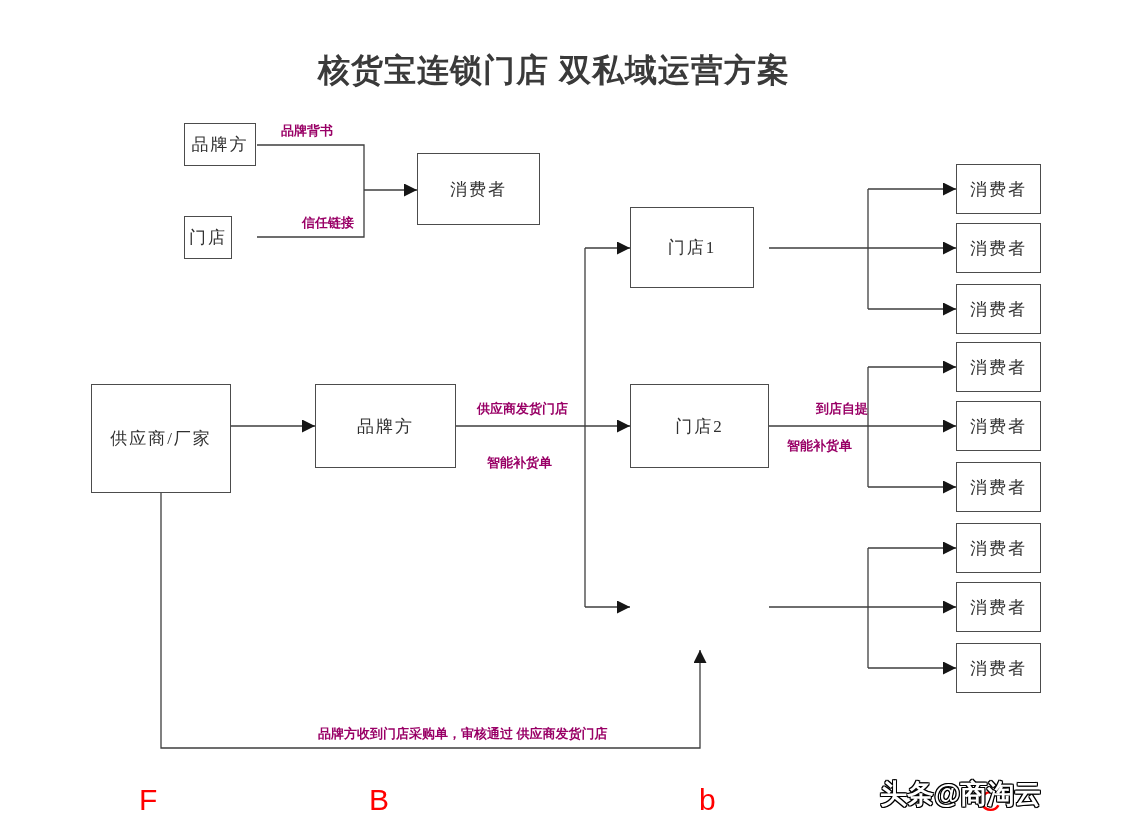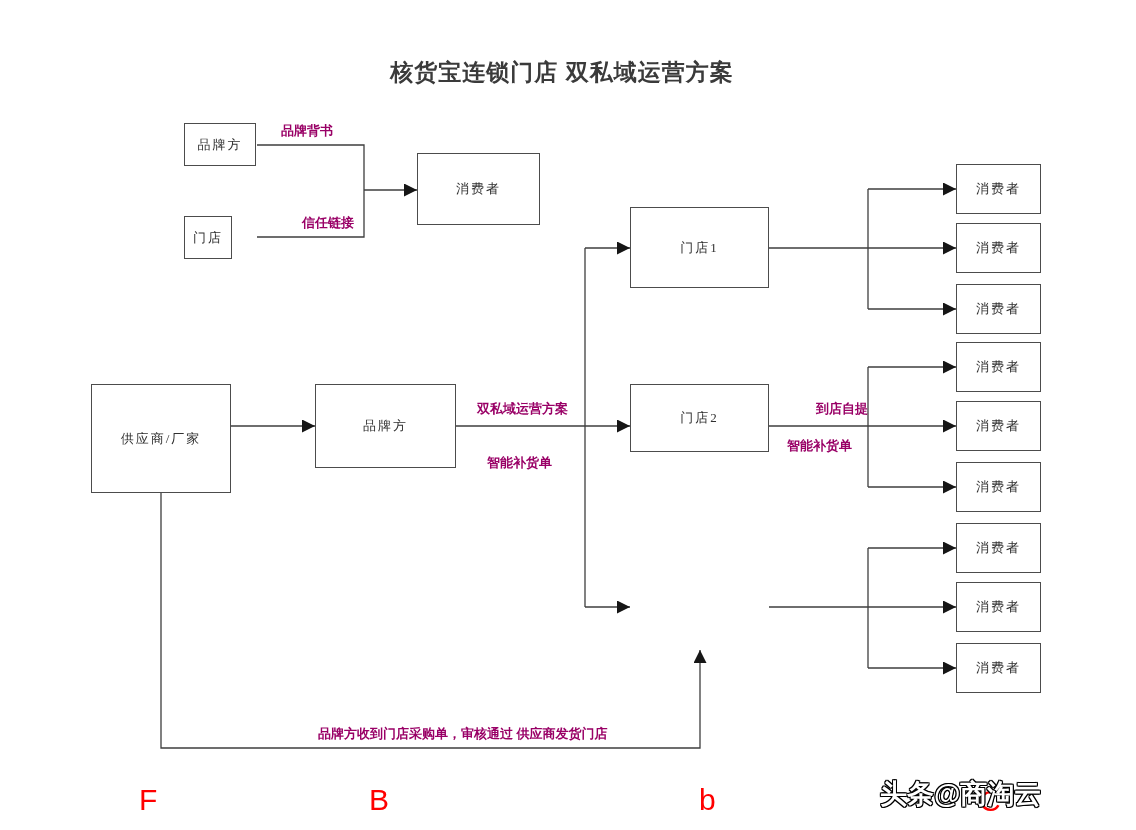--- a/index.html
+++ b/index.html
@@ -9,38 +9,38 @@
     height: 830px;
     background: #ffffff;
     font-family: "Liberation Sans", sans-serif;
     overflow: hidden;
   }
   .title {
     position: absolute;
     left: 0; top: 45px;
     width: 1100px;
     text-align: center;
-    font-size: 23px;
+    font-size: 32px;
     font-weight: bold;
     color: var(--title, #3a3a3a);
     letter-spacing: 1px;
-    margin: 12px;
+    margin: 4px;
   }
   svg.wires { position: absolute; left: 0; top: 0; }
   .edge { stroke: var(--line, #3e3e3e); stroke-width: 1.3; fill: none; }
   .node {
     position: absolute;
     box-sizing: border-box;
     background: #ffffff;
     border: 1px solid var(--border, #4c4c4c);
     display: flex;
     align-items: center;
     justify-content: center;
     font-family: "Liberation Serif", "DejaVu Serif", serif;
-    font-size: 13px;
+    font-size: 17px;
     color: #303030;
     letter-spacing: 2px;
     text-align: center;
   }
   .lbl {
     position: absolute;
     font-size: 13px;
     font-weight: bold;
     color: var(--label, #990066);
     white-space: nowrap;
@@ -119,24 +119,24 @@
     <span>消费者</span>
   </div>
 
   <div class="node" style="left:91px; top:384px; width:140px; height:109px;">
     <span>供应商/厂家</span>
   </div>
   <div class="node" style="left:315px; top:384px; width:141px; height:84px;">
     <span>品牌方</span>
   </div>
 
-  <div class="node" style="left:630px; top:207px; width:139px; height:81px;">
+  <div class="node" style="left:630px; top:207px; width:124px; height:81px;">
     <span>门店1</span>
   </div>
-  <div class="node" style="left:630px; top:384px; width:139px; height:68px;">
+  <div class="node" style="left:630px; top:384px; width:139px; height:84px;">
     <span>门店2</span>
   </div>
 
   <div class="node" style="left:956px; top:164px; width:85px; height:50px;">
     <span>消费者</span>
   </div>
   <div class="node" style="left:956px; top:223px; width:85px; height:50px;">
     <span>消费者</span>
   </div>
   <div class="node" style="left:956px; top:284px; width:85px; height:50px;">
@@ -158,21 +158,21 @@
   </div>
   <div class="node" style="left:956px; top:582px; width:85px; height:50px;">
     <span>消费者</span>
   </div>
   <div class="node" style="left:956px; top:643px; width:85px; height:50px;">
     <span>消费者</span>
   </div>
 
   <span class="lbl" style="left:281px; top:122px;">品牌背书</span>
   <span class="lbl" style="left:302px; top:214px;">信任链接</span>
-  <span class="lbl" style="left:477px; top:400px;">双私域运营方案</span>
+  <span class="lbl" style="left:477px; top:400px;">供应商发货门店</span>
   <span class="lbl" style="left:487px; top:442px;margin-top:12px;">智能补货单</span>
   <span class="lbl" style="left:816px; top:400px;">到店自提</span>
   <span class="lbl" style="left:787px; top:437px;">智能补货单</span>
   <span class="lbl centered" style="left:270px; top:725px;margin-left:48px;">品牌方收到门店采购单，审核通过 供应商发货门店</span>
 
   <span class="flow-letter" style="left:139px; top:783px;">F</span>
   <span class="flow-letter" style="left:369px; top:783px;">B</span>
   <span class="flow-letter" style="left:699px; top:783px;">b</span>
   <span class="flow-letter" style="left:979px; top:784px;">C</span>
 

